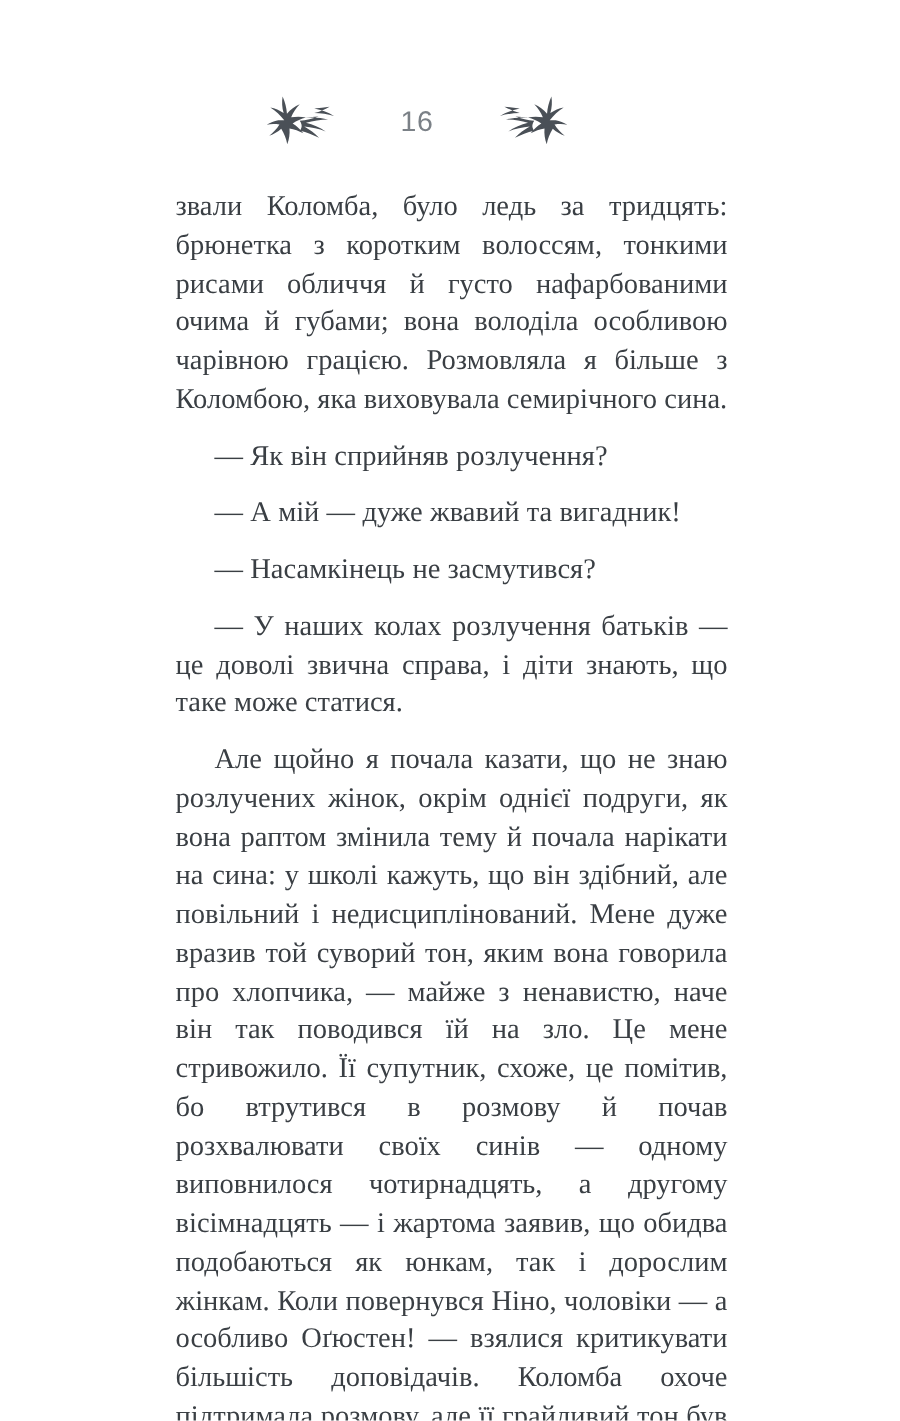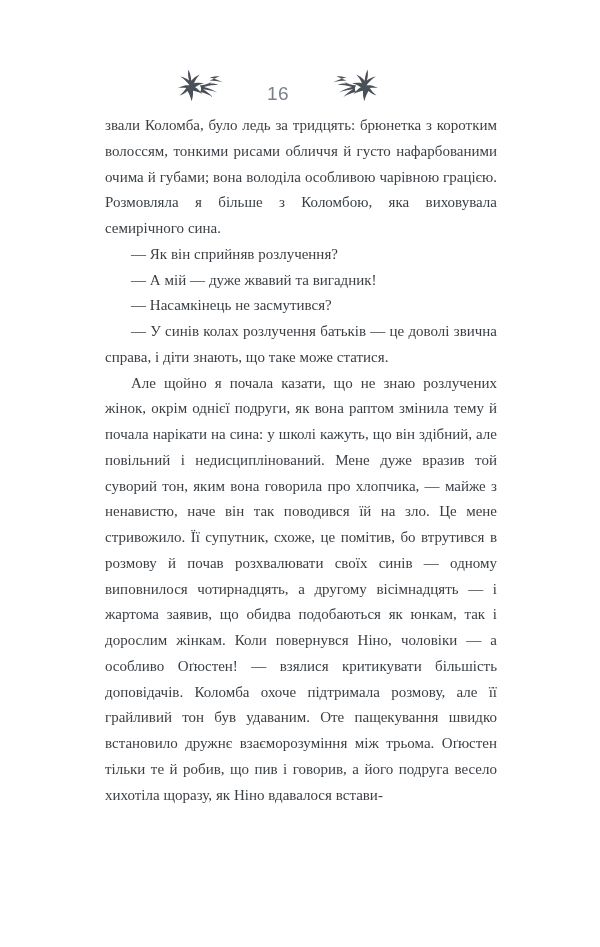--- a/index.html
+++ b/index.html
@@ -23,21 +23,21 @@
   }
 
   
   .running-head {
     position: absolute;
     top: 58px;
     left: 0;
     width: 556px;
     height: 44px;
     display: flex;
-    align-items: flex-end;
+    align-items: center;
     justify-content: center;
     gap: 29px;
   }
 
   .ornament {
     width: 58px;
     height: 34px;
     display: block;
     color: #4a5057;
   }
@@ -57,22 +57,22 @@
 
   
   .textblock {
     position: absolute;
     left: 105px;
     top: 113px;
     width: 392px;
   }
 
   p.para {
-    margin: 0;
-    font-size: 15px;
+    margin: 12px;
+    font-size: 19px;
     line-height: 25.75px;
     text-align: justify;
     text-justify: inter-word;
     hyphens: manual;
     -webkit-hyphens: manual;
     word-spacing: 0.1px;
   }
   p.indent {
     text-indent: 26px;
   }
@@ -112,18 +112,18 @@
     </span>
 
   </div>
 
   <div class="textblock">
 
     <p class="para noindent">звали Коломба, було ледь за тридцять: брюнетка з корот­ким волоссям, тонкими рисами обличчя й густо нафарбо­ваними очима й губами; вона володіла особливою чарівною грацією. Розмовляла я більше з Коломбою, яка вихову­вала семирічного сина.</p>
     <p class="para indent">— Як він сприйняв розлучення?</p>
     <p class="para indent">— А мій — дуже жвавий та вигадник!</p>
     <p class="para indent">— Насамкінець не засмутився?</p>
-    <p class="para indent">— У синів колах розлучення батьків — це доволі звич­на справа, і діти знають, що таке може статися.</p>
+    <p class="para indent">— У наших колах розлучення батьків — це доволі звич­на справа, і діти знають, що таке може статися.</p>
     <p class="para indent">Але щойно я почала казати, що не знаю розлучених жінок, окрім однієї подруги, як вона раптом змінила тему й почала нарікати на сина: у школі кажуть, що він здібний, але повіль­ний і недисциплінований. Мене дуже вразив той суворий тон, яким вона говорила про хлопчика, — майже з ненавистю, наче він так поводився їй на зло. Це мене стривожило. Її су­путник, схоже, це помітив, бо втрутився в розмову й почав розхвалювати своїх синів — одному виповнилося чотирна­дцять, а другому вісімнадцять — і жартома заявив, що оби­два подобаються як юнкам, так і дорослим жінкам. Коли по­вернувся Ніно, чоловіки — а особливо Оґюстен! — взялися критикувати більшість доповідачів. Коломба охоче підтри­мала розмову, але її грайливий тон був удаваним. Оте паще­кування швидко встановило дружнє взаєморозуміння між трьома. Оґюстен тільки те й робив, що пив і говорив, а його подруга весело хихотіла щоразу, як Ніно вдавалося встави-</p>
 
   </div>
 
 </div>
 
 </body></html>

